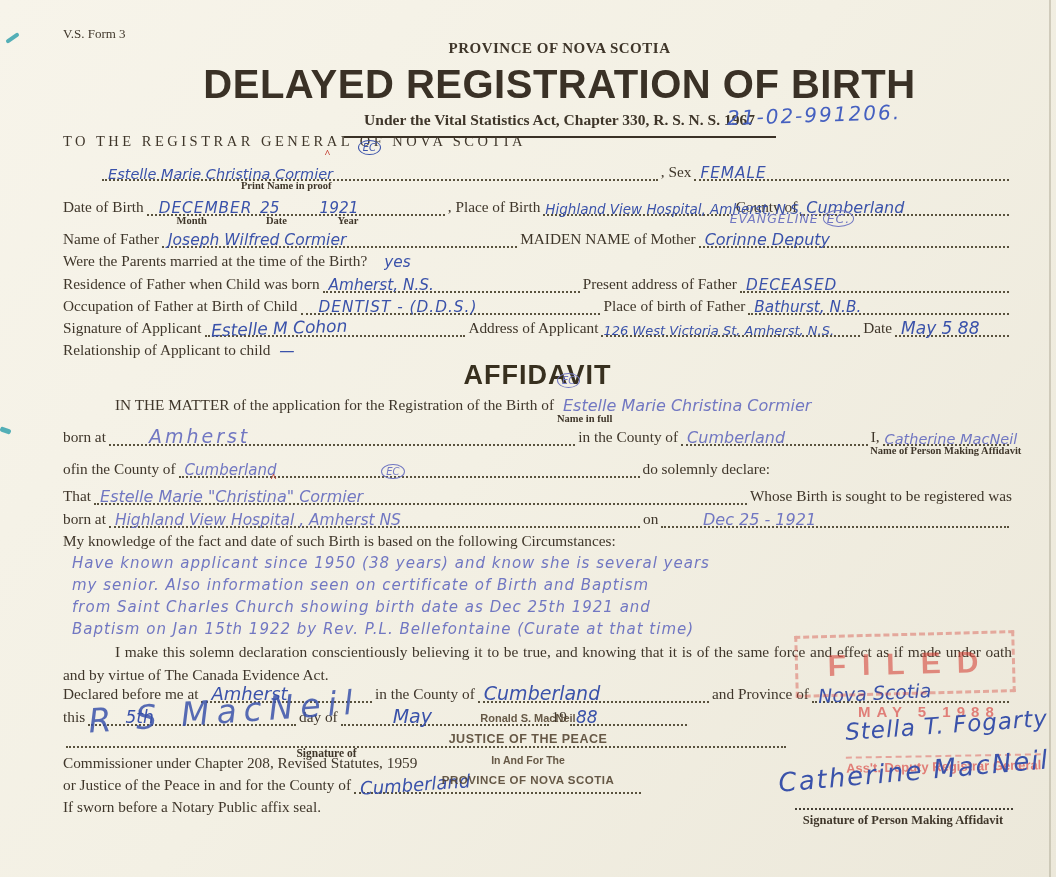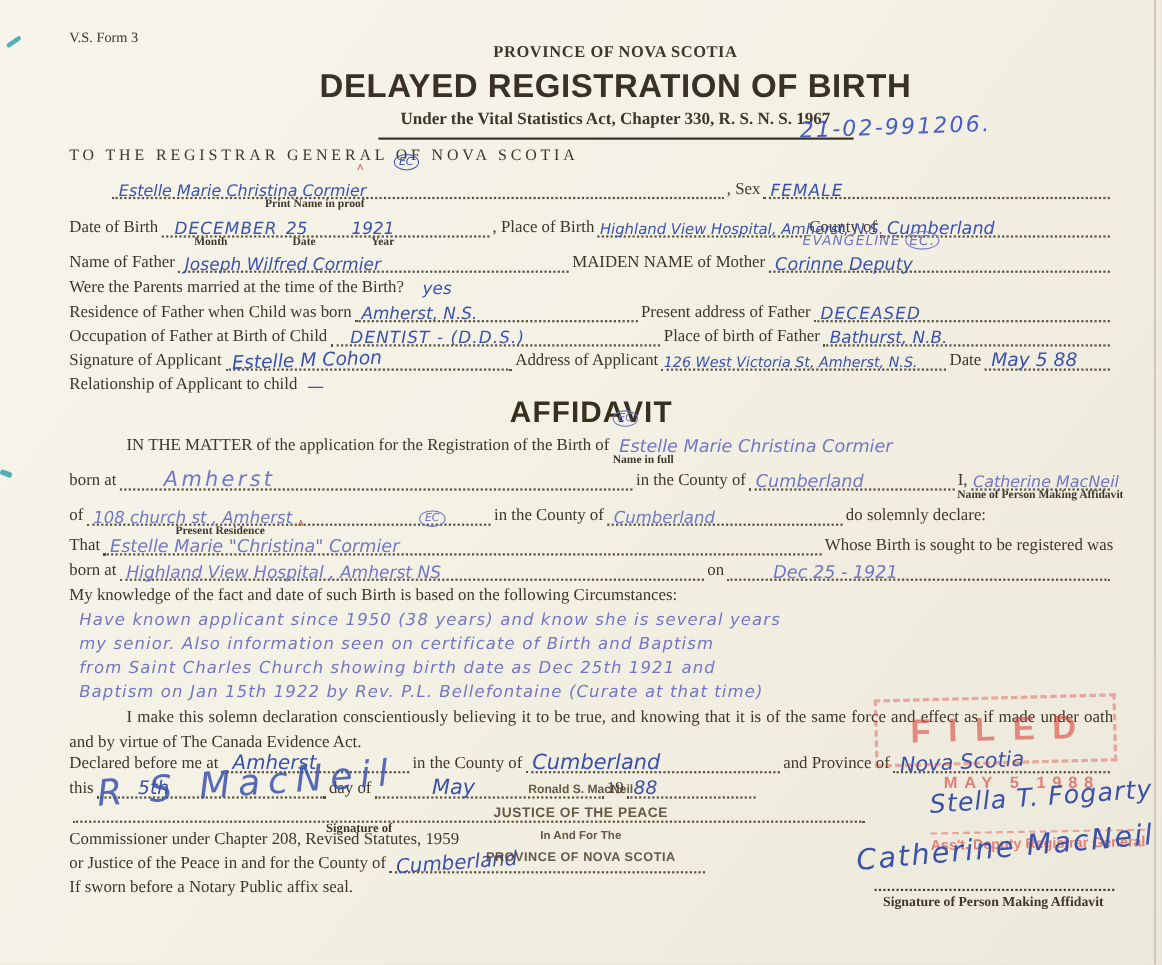--- a/index.html
+++ b/index.html
@@ -8,21 +8,21 @@
     background:linear-gradient(128deg,#f7f4ea 0%,#f3f0e4 48%,#ece8da 100%);
     font-family:"Liberation Serif",serif;color:#3f362a;
   }
   .scan-edge{position:absolute;right:5px;top:0;bottom:0;width:2px;background:#b5ae9d;opacity:.55;}
   .pen-mark{position:absolute;background:#2a9daa;border-radius:2px;opacity:.8;}
 
   
   .form-number{position:absolute;left:63px;top:26px;font-weight:normal;font-size:13px;}
   .hdr{position:absolute;left:63px;right:0;top:40px;text-align:center;}
   .hdr .prov{font-weight:bold;font-size:15px;letter-spacing:.5px;}
-  .hdr .title{font-family:"Liberation Sans",sans-serif;font-weight:bold;font-size:30px;letter-spacing:.5px;margin-top:5px;color:#3a3126;text-align:center;}
+  .hdr .title{font-family:"Liberation Sans",sans-serif;font-weight:bold;font-size:40px;letter-spacing:.5px;margin-top:5px;color:#3a3126;text-align:center;}
   .hdr .sub{font-weight:bold;font-size:15.5px;margin-top:4px;}
   .hdr .rule{width:432px;height:0;border-top:2px solid #3a3126;margin:7px auto 0 auto;}
   .reg-num{position:absolute;left:727px;top:103px;font-family:"DejaVu Sans",sans-serif;font-style:italic;
            font-size:20px;color:#4560c0;letter-spacing:2px;transform:rotate(-2deg);}
 
   
   .content{position:absolute;left:63px;right:44px;top:0;}
   .frow{position:absolute;left:0;right:0;display:flex;align-items:flex-end;height:22px;font-size:15.3px;white-space:nowrap;}
   .lbl{flex:none;}
   .fill{position:relative;align-self:stretch;border-bottom:2px dotted #59523e;margin:0 3px;}
@@ -213,24 +213,20 @@
       </span>
       <span class="lbl">I,</span>
       <span class="fill" style="flex:122;">
         <span class="val hw ink2" style="font-size:14.5px;left:2px;">Catherine MacNeil</span>
         <span class="hint hint-c">Name of Person Making Affidavit</span>
       </span>
     </div>
 
     <div class="frow" style="top:456px;">
       <span class="lbl">of</span>
-      <span class="fill" style="flex:352;">
-        <span class="val hw ink2" style="font-size:15px;">108 church st ,  Amherst</span>
-        <span class="hint" style="left:22%;">Present Residence</span>
-      </span>
       <span class="lbl">in the County of</span>
       <span class="fill" style="flex:205;">
         <span class="val hw ink2" style="font-size:15px;">Cumberland</span>
       </span>
       <span class="lbl">do solemnly declare:</span>
       <span class="fill nofill" style="flex:105;"></span>
     </div>
 
     <div class="frow" style="top:483px;">
       <span class="lbl">That</span>

